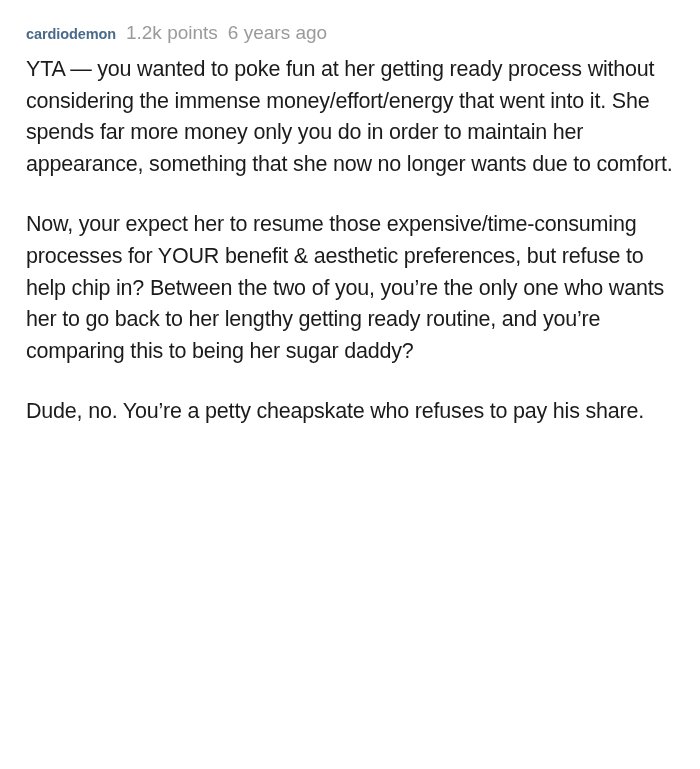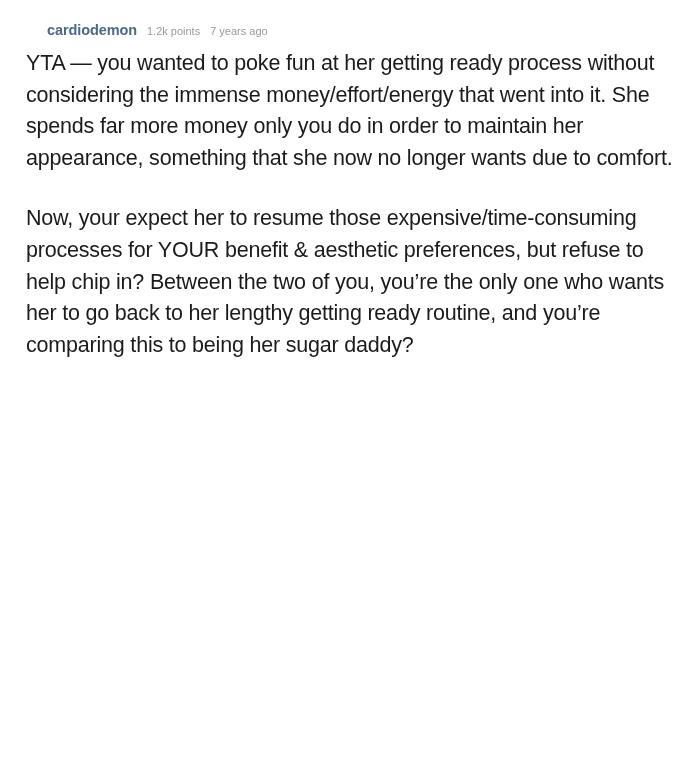--- a/index.html
+++ b/index.html
@@ -23,25 +23,24 @@
     align-items: baseline;
     gap: 10px;
     margin-bottom: 10px;
     font-size: 14.5px;
   }
   .author {
     font-weight: bold;
     color: #4a6a8a;
     font-size: 14.5px;
     letter-spacing: -0.1px;
-    margin-left: 21px;
   }
   .meta {
     color: #9a9a9a;
-    font-size: 11px;
+    font-size: 19px;
   }
   .comment-body {
     font-size: 21.5px;
     line-height: 1.47;
     color: #1b1b1b;
     letter-spacing: -0.2px;
   }
   .comment-body p {
     margin: 0 0 29px 0;
   }
@@ -50,21 +49,22 @@
   }
 </style>
 </head>
 <body>
 
 <div class="comment">
 
   <div class="comment-header">
     <span class="author">cardiodemon</span>
     <span class="meta">1.2k points</span>
-    <span class="meta">7 years ago</span>
+    <span class="meta">6 years ago</span>
   </div>
 
   <div class="comment-body">
     <p>YTA — you wanted to poke fun at her getting ready process without considering the immense money/effort/energy that went into it. She spends far more money only you do in order to maintain her appearance, something that she now no longer wants due to comfort.</p>
     <p>Now, your expect her to resume those expensive/time-consuming processes for YOUR benefit &amp; aesthetic preferences, but refuse to help chip in? Between the two of you, you’re the only one who wants her to go back to her lengthy getting ready routine, and you’re comparing this to being her sugar daddy?</p>
+    <p>Dude, no. You’re a petty cheapskate who refuses to pay his share.</p>
   </div>
 
 </div>
 
 </body></html>

